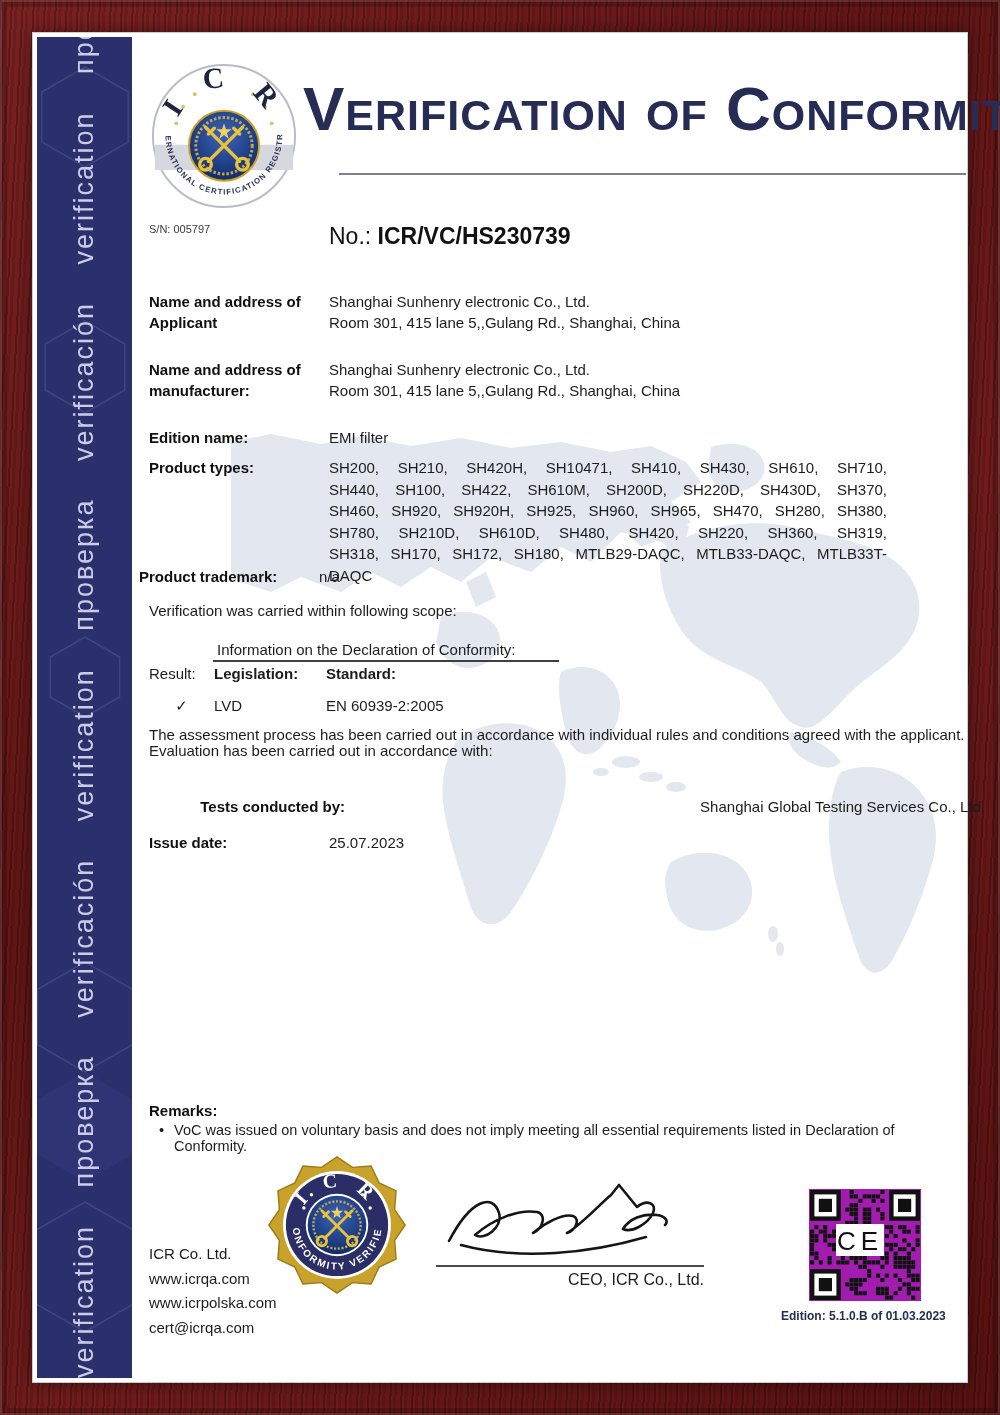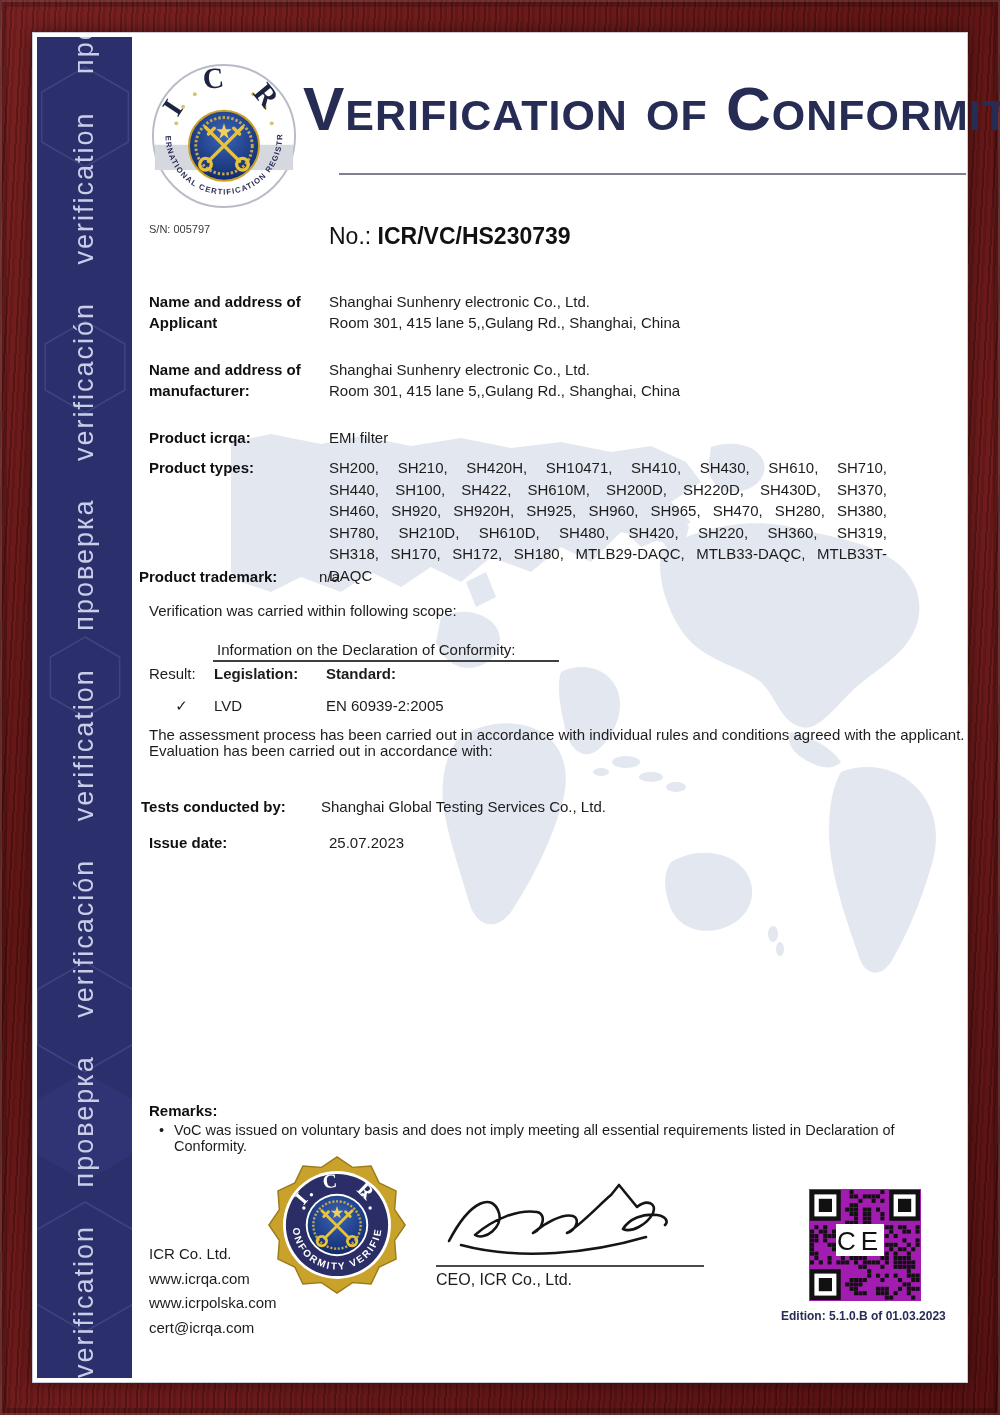--- a/index.html
+++ b/index.html
@@ -37,30 +37,30 @@
   .row-trademark{left:106px;top:533px;width:820px;}
   .scope-line{left:116px;top:569px;font-size:15px;color:#1c1c1c;}
   .doc-heading{left:180px;top:608px;font-size:15px;color:#1c1c1c;
     border-bottom:2px solid #3f3f3f;padding:0 12px 2px 4px;min-width:330px;}
   .doc-cols{left:116px;top:632px;display:grid;grid-template-columns:65px 112px auto;font-size:15px;color:#1c1c1c;}
   .doc-cols .bold{font-weight:bold;}
   .doc-row{left:116px;top:664px;display:grid;grid-template-columns:65px 112px auto;font-size:15px;color:#1c1c1c;}
   .checkmark{text-align:center;}
   .assessment{left:116px;top:694px;width:820px;font-size:15px;line-height:16px;color:#1c1c1c;}
   .row-testreport{left:116px;top:738px;width:820px;}
-  .row-conducted{left:108px;top:763px;width:820px;}
+  .row-conducted{left:132px;top:763px;width:820px;text-align:right;}
   .row-issue{left:116px;top:799px;width:820px;}
   .row-expiration{left:116px;top:821px;width:820px;}
   .remarks-label{left:116px;top:1069px;font-size:15px;font-weight:bold;color:#101010;}
   .remarks-line{left:126px;top:1089px;width:810px;display:flex;gap:10px;font-size:14.5px;color:#1c1c1c;}
   .contact{left:116px;top:1209px;font-size:15px;color:#1c1c1c;line-height:24.5px;}
   .seal{left:233px;top:1121px;width:142px;height:142px;}
   .signature{left:408px;top:1146px;width:270px;height:85px;}
   .sig-rule{left:403px;top:1232px;width:268px;height:2px;background:#4a4a4a;}
-  .signer{left:403px;top:1238px;width:268px;text-align:left;font-size:16px;color:#1c1c1c;}
+  .signer{left:403px;top:1238px;width:268px;text-align:right;font-size:16px;color:#1c1c1c;}
   .qr{left:776px;top:1156px;width:112px;height:112px;background:#a21caf;}
   .edition{left:748px;top:1276px;font-size:12px;font-weight:bold;color:#272c55;}
 </style>
 </head>
 <body>
 
 <div class="certificate">
   <div class="paper">
 
     <svg class="map-wm" viewBox="0 0 745 573">
@@ -155,21 +155,21 @@
     </div>
 
     <div class="abs field-row row-manufacturer">
       <div class="flabel">Name and address of
 manufacturer:</div>
       <div class="fvalue">Shanghai Sunhenry electronic Co., Ltd.
 Room 301, 415 lane 5,,Gulang Rd., Shanghai, China</div>
     </div>
 
     <div class="abs field-row row-prodname">
-      <div class="flabel">Product icrqa:</div>
+      <div class="flabel">Edition name:</div>
       <div class="fvalue">EMI filter</div>
     </div>
 
     <div class="abs field-row row-prodtypes">
       <div class="flabel">Product types:</div>
       <div class="fvalue types-value">SH200, SH210, SH420H, SH10471, SH410, SH430, SH610, SH710, SH440, SH100, SH422, SH610M, SH200D, SH220D, SH430D, SH370, SH460, SH920, SH920H, SH925, SH960, SH965, SH470, SH280, SH380, SH780, SH210D, SH610D, SH480, SH420, SH220, SH360, SH319, SH318, SH170, SH172, SH180, MTLB29-DAQC, MTLB33-DAQC, MTLB33T-DAQC</div>
     </div>
 
     <div class="abs field-row row-trademark">
       <div class="flabel">Product trademark:</div>

